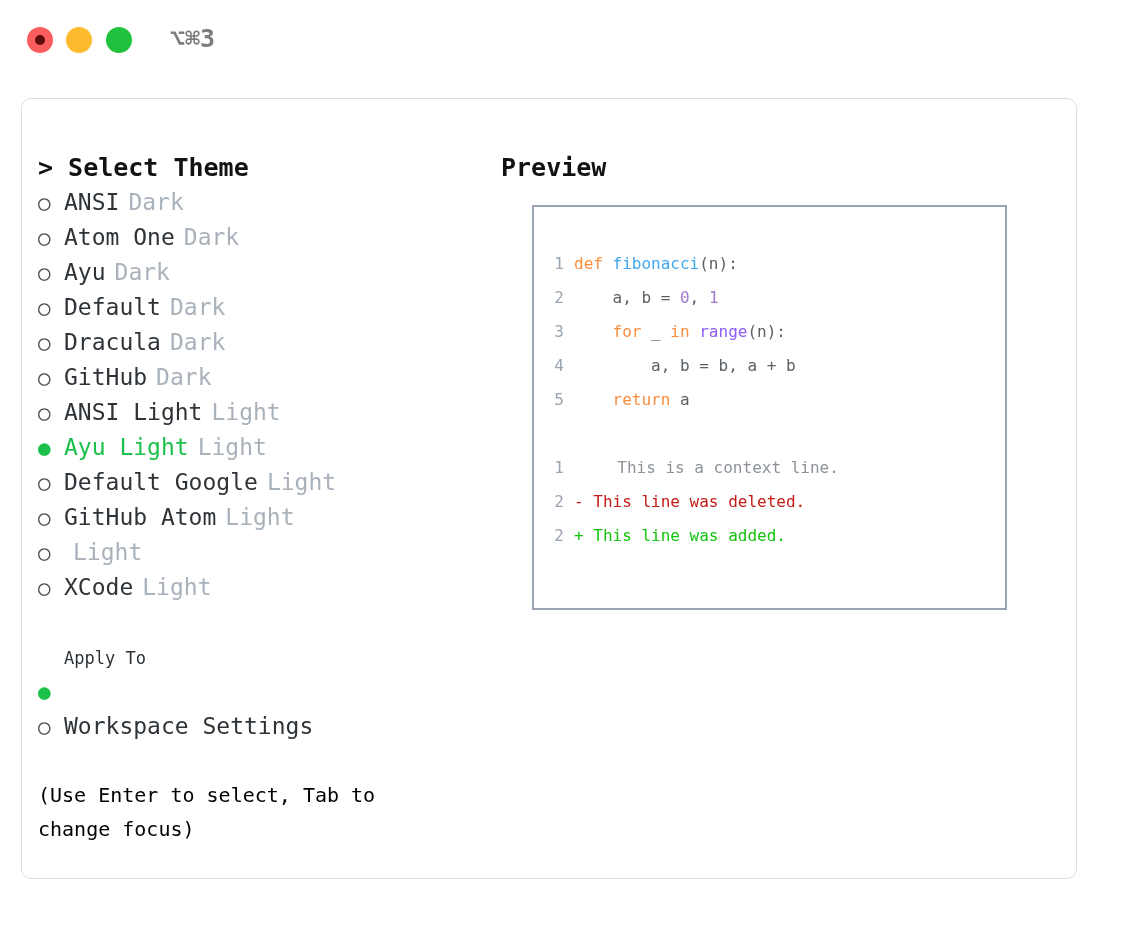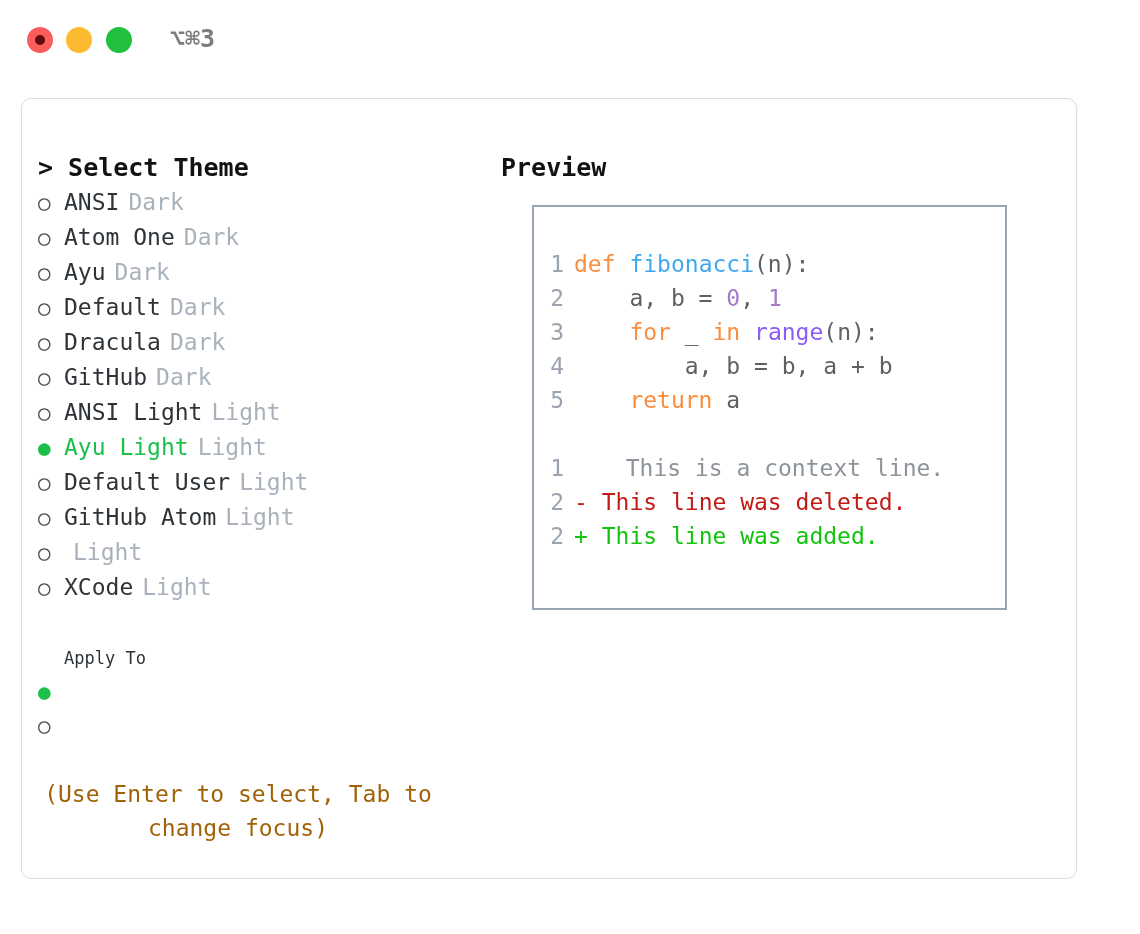--- a/index.html
+++ b/index.html
@@ -126,44 +126,43 @@
   .subheading {
     font-size: 17px;
     line-height: 34px;
     color: #2e3338;
     padding-left: 26px;
     white-space: pre;
   }
 
   .hint {
     margin-top: 34px;
-    font-size: 23px;
-    line-height: 34px;
-    color: #a16207;
+    font-size: 20px;
+    line-height: 34px;
+    color: #000000;
     width: 400px;
     white-space: normal;
-    text-align: center;
   }
 
   
   .preview-box {
     position: absolute;
     left: 31px;
     top: 54px;
     width: 475px;
     height: 405px;
     border: 2px solid #9aa5b4;
     box-sizing: border-box;
     background: #ffffff;
   }
   .code {
     position: absolute;
     left: 16px;
     top: 40px;
-    font-size: 23px;
+    font-size: 16px;
     line-height: 34px;
     white-space: pre;
   }
   .code-line { display: block; white-space: pre; }
   .ln {
     color: #9aa4b0;
     display: inline-block;
     width: 14px;
     text-align: right;
     margin-right: 10px;
@@ -198,33 +197,33 @@
 
       <div class="list" id="theme-list">
           <div class="row"><span class="marker">○</span><span class="row-label">ANSI</span><span class="row-kind">Dark</span></div>
           <div class="row"><span class="marker">○</span><span class="row-label">Atom One</span><span class="row-kind">Dark</span></div>
           <div class="row"><span class="marker">○</span><span class="row-label">Ayu</span><span class="row-kind">Dark</span></div>
           <div class="row"><span class="marker">○</span><span class="row-label">Default</span><span class="row-kind">Dark</span></div>
           <div class="row"><span class="marker">○</span><span class="row-label">Dracula</span><span class="row-kind">Dark</span></div>
           <div class="row"><span class="marker">○</span><span class="row-label">GitHub</span><span class="row-kind">Dark</span></div>
           <div class="row"><span class="marker">○</span><span class="row-label">ANSI Light</span><span class="row-kind">Light</span></div>
           <div class="row selected"><span class="marker">●</span><span class="row-label">Ayu Light</span><span class="row-kind">Light</span></div>
-          <div class="row"><span class="marker">○</span><span class="row-label">Default User</span><span class="row-kind">Light</span></div>
+          <div class="row"><span class="marker">○</span><span class="row-label">Default Google</span><span class="row-kind">Light</span></div>
           <div class="row"><span class="marker">○</span><span class="row-label">GitHub Atom</span><span class="row-kind">Light</span></div>
           <div class="row"><span class="marker">○</span><span class="row-kind">Light</span></div>
           <div class="row"><span class="marker">○</span><span class="row-label">XCode</span><span class="row-kind">Light</span></div>
         </div>
 
       <div class="section-gap"></div>
 
       <div class="subheading">Apply To</div>
 
       <div class="list" id="apply-list">
           <div class="row selected"><span class="marker">●</span></div>
-          <div class="row"><span class="marker">○</span></div>
+          <div class="row"><span class="marker">○</span><span class="row-label">Workspace Settings</span></div>
         </div>
 
       <div class="hint">(Use Enter to select, Tab to change focus)</div>
     </div>
 
     <div class="right-col">
       <div class="heading">Preview</div>
 
       <div class="preview-box">
         <div class="code" id="code-block"><span class="code-line"><span class="ln">1</span><span class="kw">def </span><span class="fn">fibonacci</span><span class="pl">(n):</span></span><span class="code-line"><span class="ln">2</span><span class="pl">    a, b = </span><span class="num">0</span><span class="pl">, </span><span class="num">1</span></span><span class="code-line"><span class="ln">3</span><span class="kw">    for </span><span class="pl">_ </span><span class="kw">in </span><span class="bi">range</span><span class="pl">(n):</span></span><span class="code-line"><span class="ln">4</span><span class="pl">        a, b = b, a + b</span></span><span class="code-line"><span class="ln">5</span><span class="kw">    return </span><span class="pl">a</span></span><span class="blank-line"></span><span class="code-line"><span class="ln">1</span><span class="ctx">  </span><span class="ctx">This is a context line.</span></span><span class="code-line"><span class="ln">2</span><span class="del">- </span><span class="del">This line was deleted.</span></span><span class="code-line"><span class="ln">2</span><span class="add">+ </span><span class="add">This line was added.</span></span></div>

